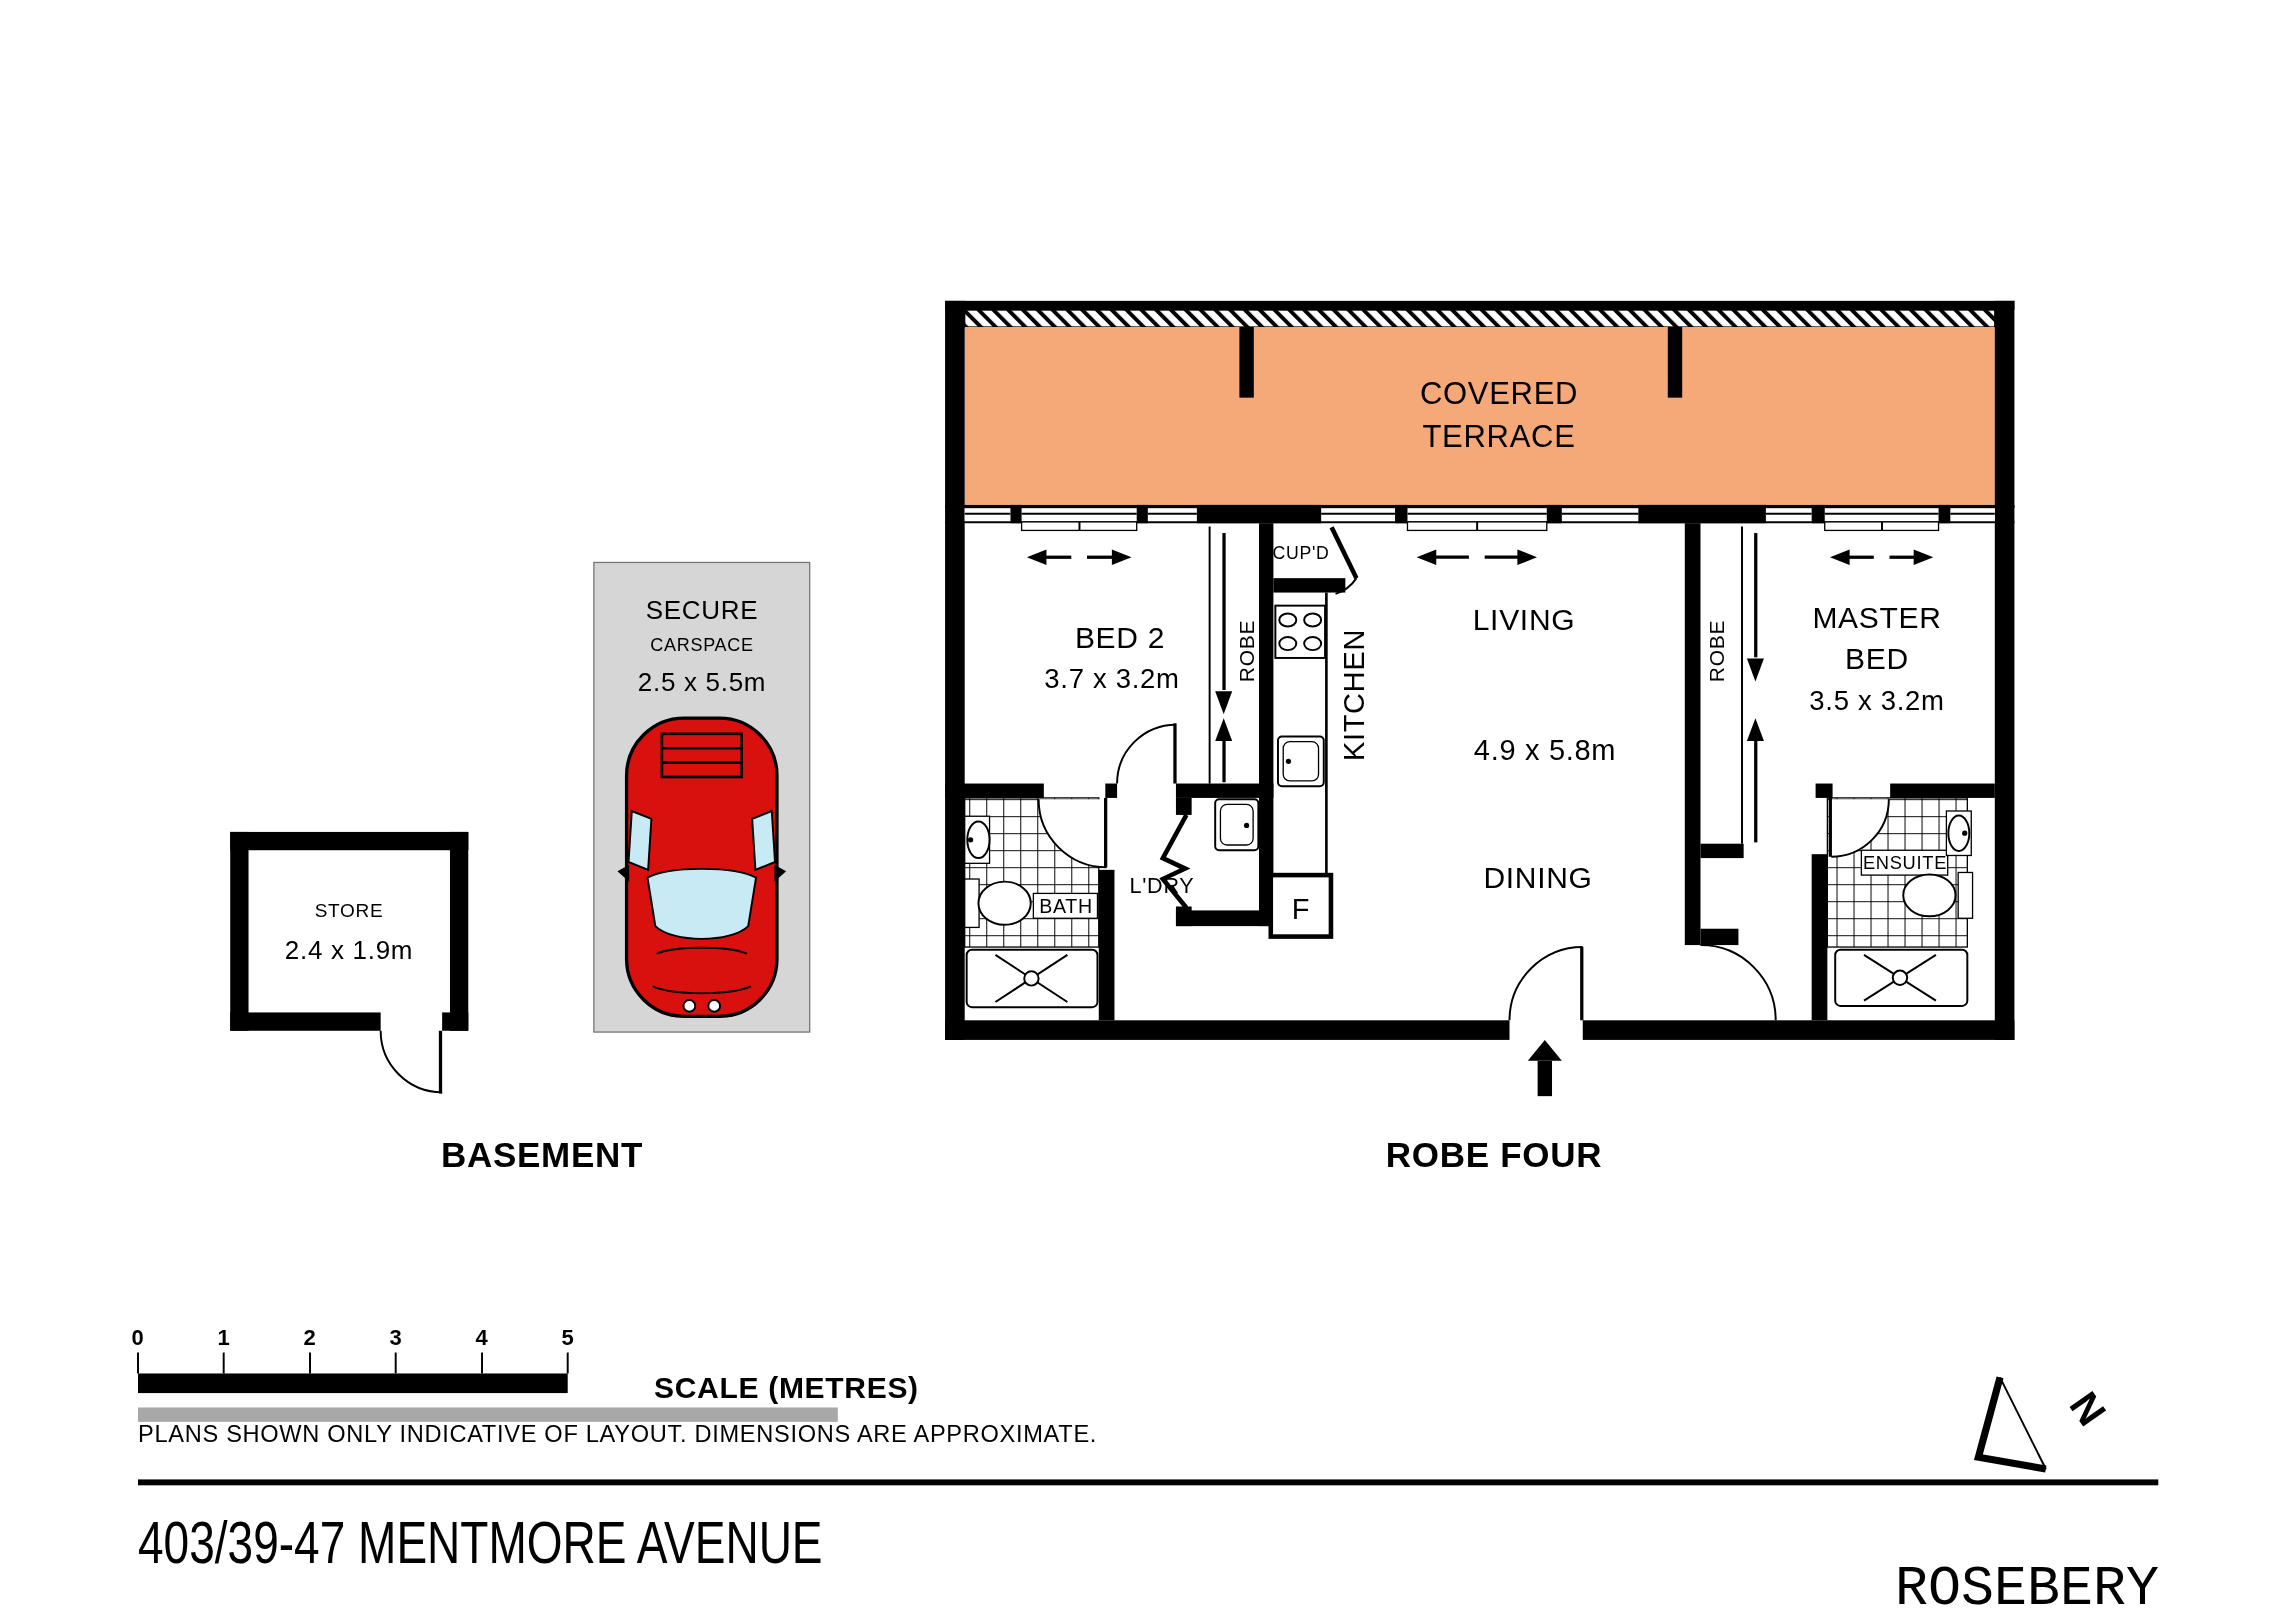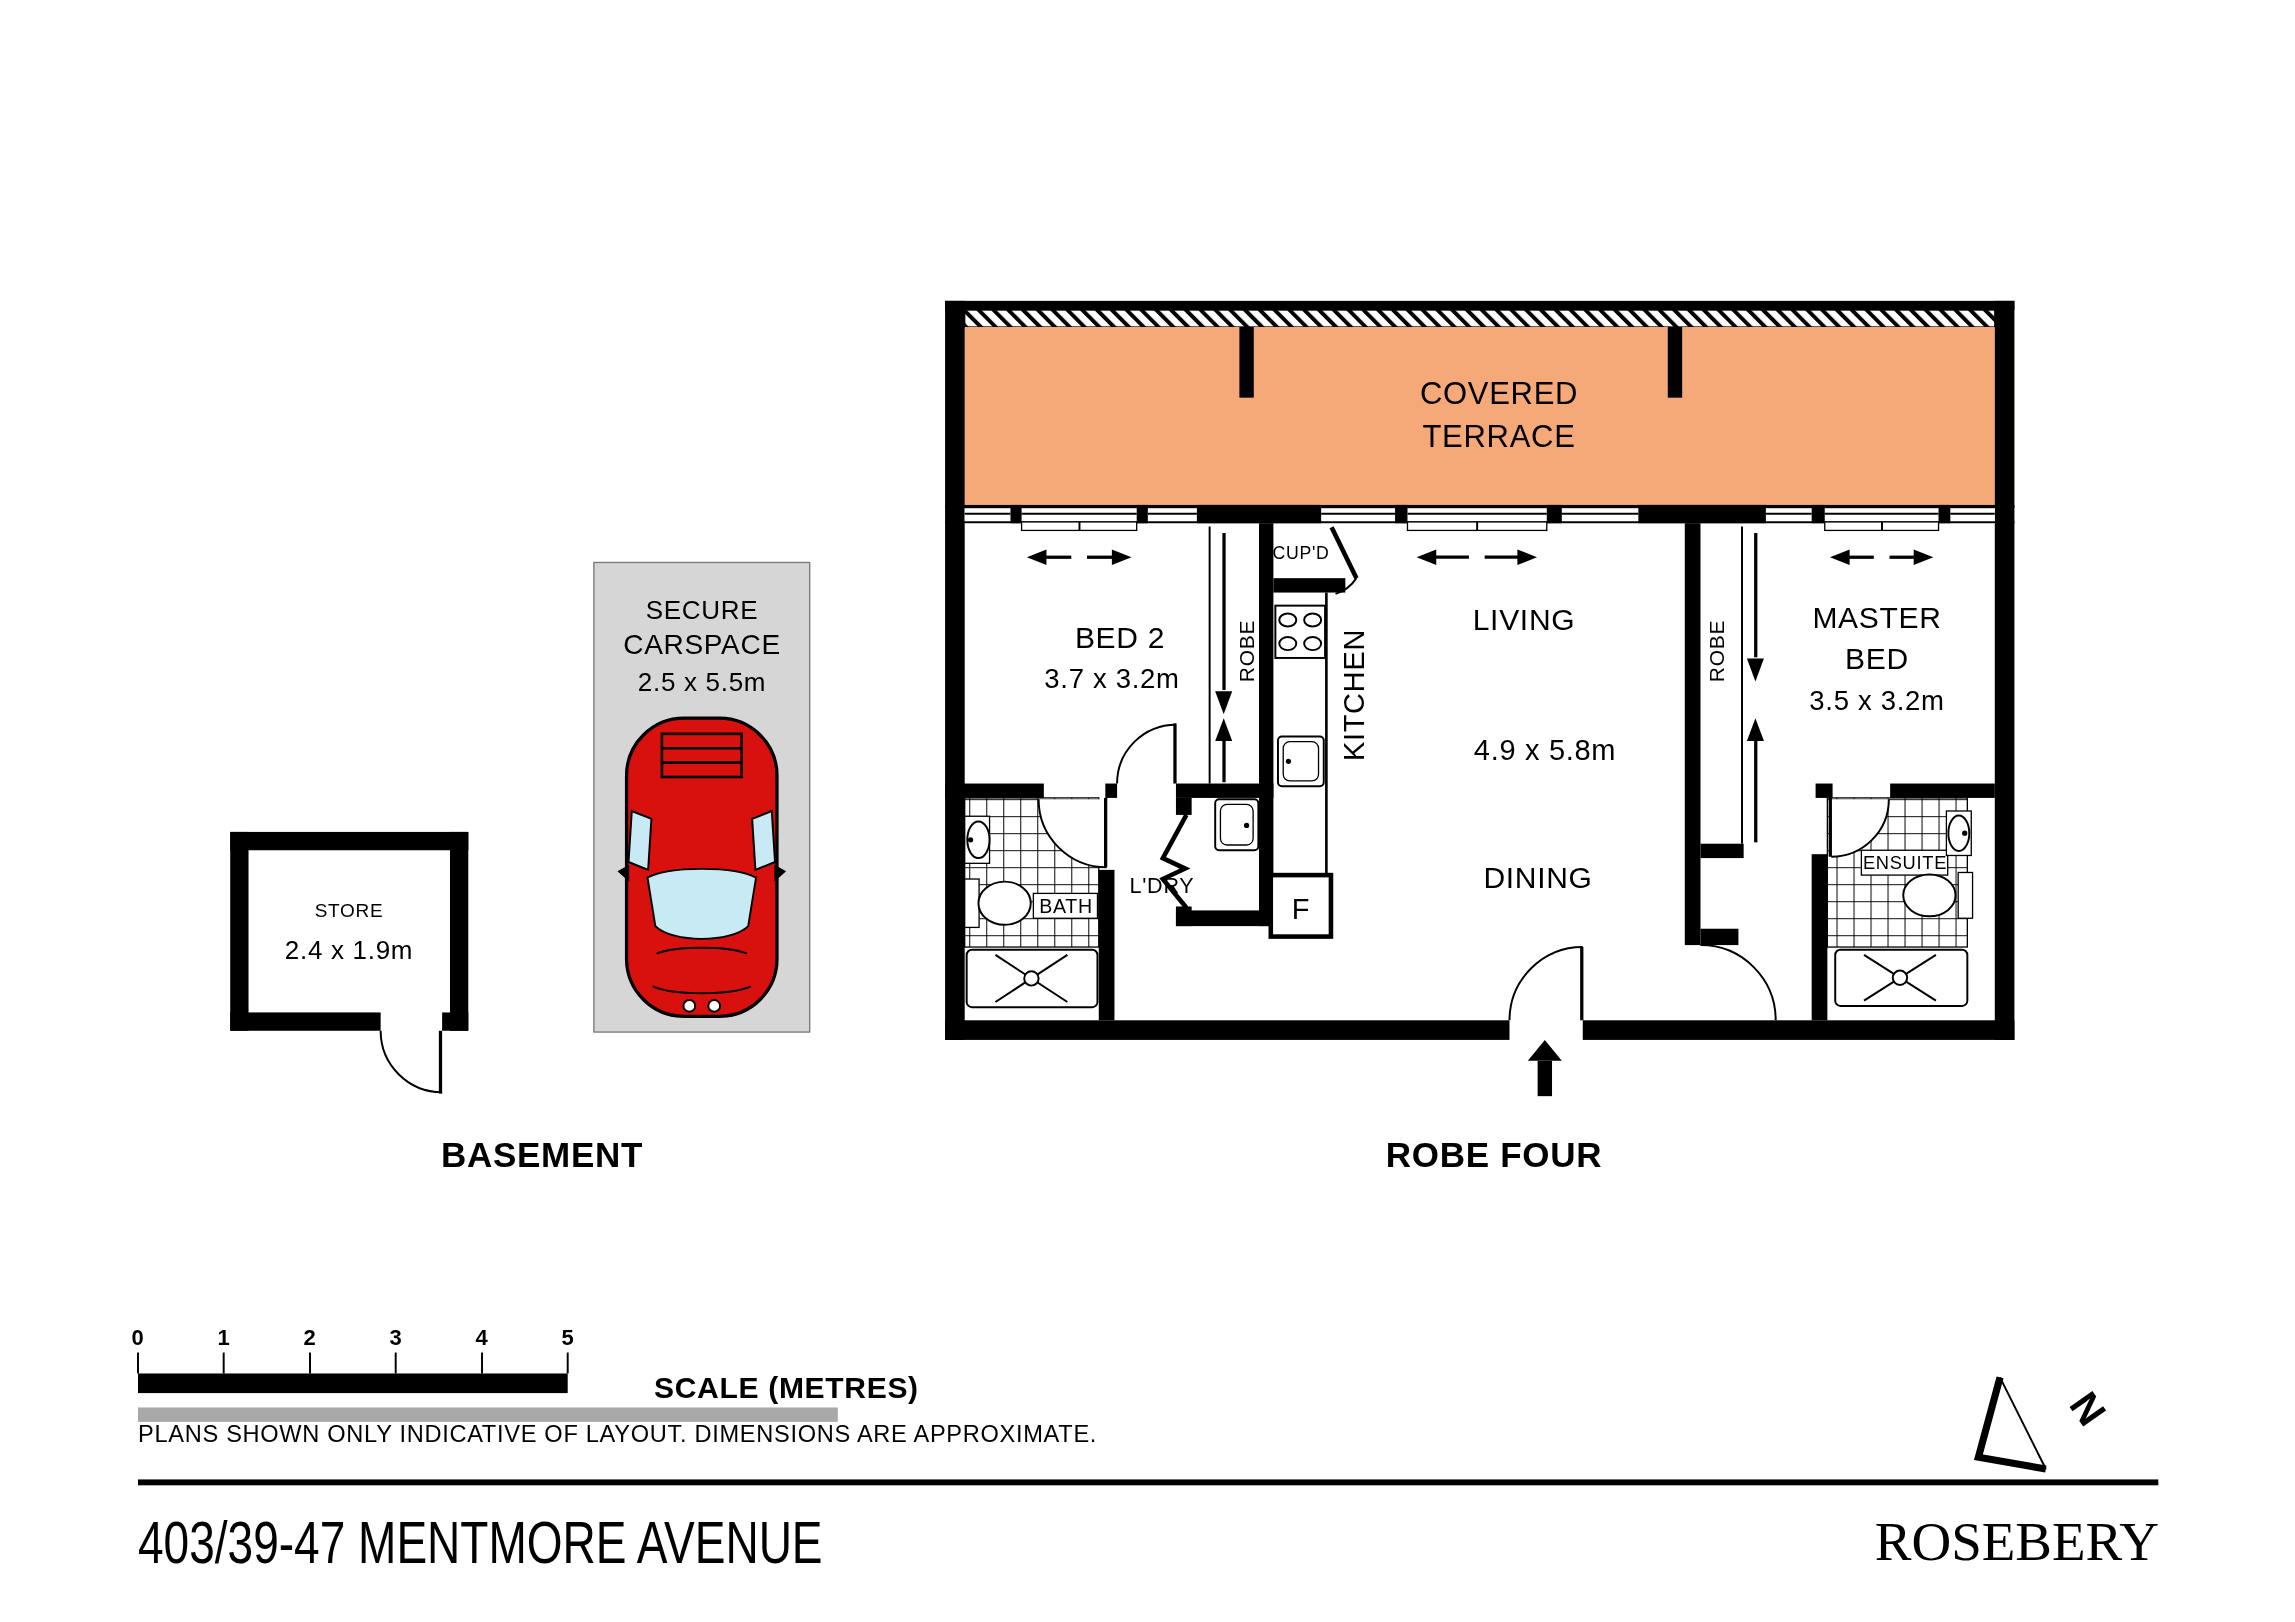--- a/index.html
+++ b/index.html
@@ -7,21 +7,21 @@
           font-family:"Liberation Sans",sans-serif;color:#000;}
   #plan-svg{position:absolute;left:0;top:0;width:2295px;height:1622px;}
   .lbl{position:absolute;transform:translate(-50%,-50%);white-space:nowrap;
        font-family:"Liberation Sans",sans-serif;color:#000;letter-spacing:0.7px;}
   .vert{transform:translate(-50%,-50%) rotate(-90deg);}
   .bold{font-weight:bold;}
   .left-al{transform:none;}
   .addr{position:absolute;white-space:nowrap;transform:scaleX(0.78);transform-origin:left top;
         font-family:"Liberation Sans",sans-serif;}
   .suburb{position:absolute;white-space:nowrap;transform:translateX(-100%);
-        font-family:Liberation Serif, serif;}
+        font-family:Liberation Mono, monospace;margin-top:48px;}
 </style>
 </head>
 <body>
 
 <div id="canvas">
 
 <svg id="plan-svg" viewBox="0 0 3509 2480">
   <defs>
     <pattern id="tiles" width="26" height="26" patternUnits="userSpaceOnUse">
       <path d="M26,0 L0,0 0,26" fill="none" stroke="#000" stroke-width="3"></path>
@@ -269,21 +269,21 @@
 <div class="lbl" style="left:1877px;top:618px;font-size:30px">MASTER</div>
 <div class="lbl" style="left:1877px;top:659px;font-size:30px">BED</div>
 <div class="lbl" style="left:1877px;top:701px;font-size:27.5px">3.5 x 3.2m</div>
 <div class="lbl vert" style="left:1717px;top:651px;font-size:21px">ROBE</div>
 
 <div class="lbl" style="left:1162px;top:886px;font-size:21.6px">L'DRY</div>
 <div class="lbl" style="left:1066px;top:906px;font-size:19.6px">BATH</div>
 <div class="lbl" style="left:1905px;top:863px;font-size:18.3px">ENSUITE</div>
 
 <div class="lbl" style="left:702px;top:610px;font-size:26px">SECURE</div>
-<div class="lbl" style="left:702px;top:645px;font-size:28px">CARSPACE</div>
+<div class="lbl" style="left:702px;top:645px;font-size:18px">CARSPACE</div>
 <div class="lbl" style="left:702px;top:682px;font-size:26px">2.5 x 5.5m</div>
 
 <div class="lbl" style="left:349px;top:911px;font-size:19px">STORE</div>
 <div class="lbl" style="left:349px;top:950px;font-size:26px">2.4 x 1.9m</div>
 
 <div class="lbl bold" style="left:542px;top:1155px;font-size:35px">BASEMENT</div>
 <div class="lbl bold" style="left:1494px;top:1155px;font-size:35px">ROBE FOUR</div>
 
 <div class="lbl bold" style="left:138px;top:1338px;font-size:22px">0</div>
 <div class="lbl bold" style="left:224px;top:1338px;font-size:22px">1</div>

